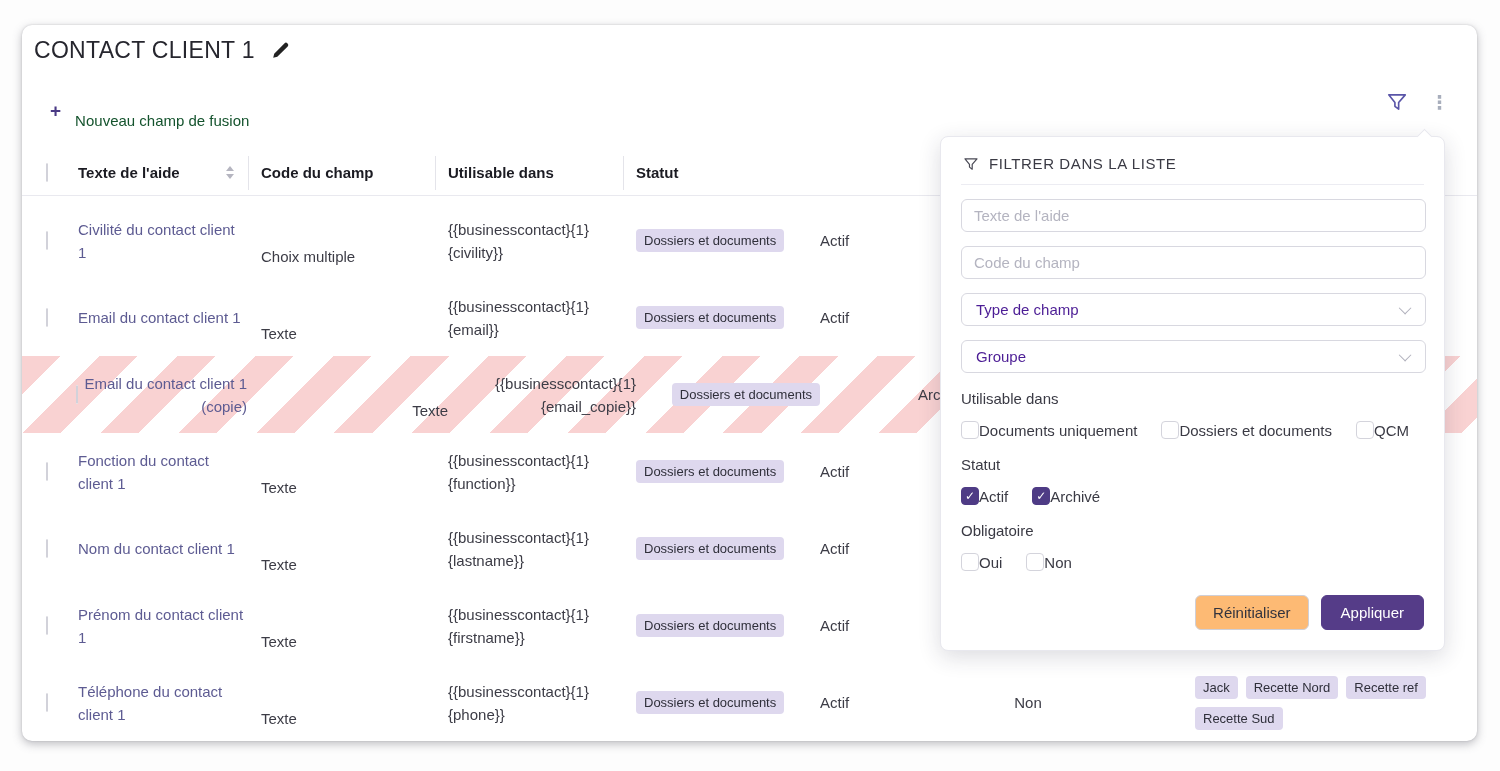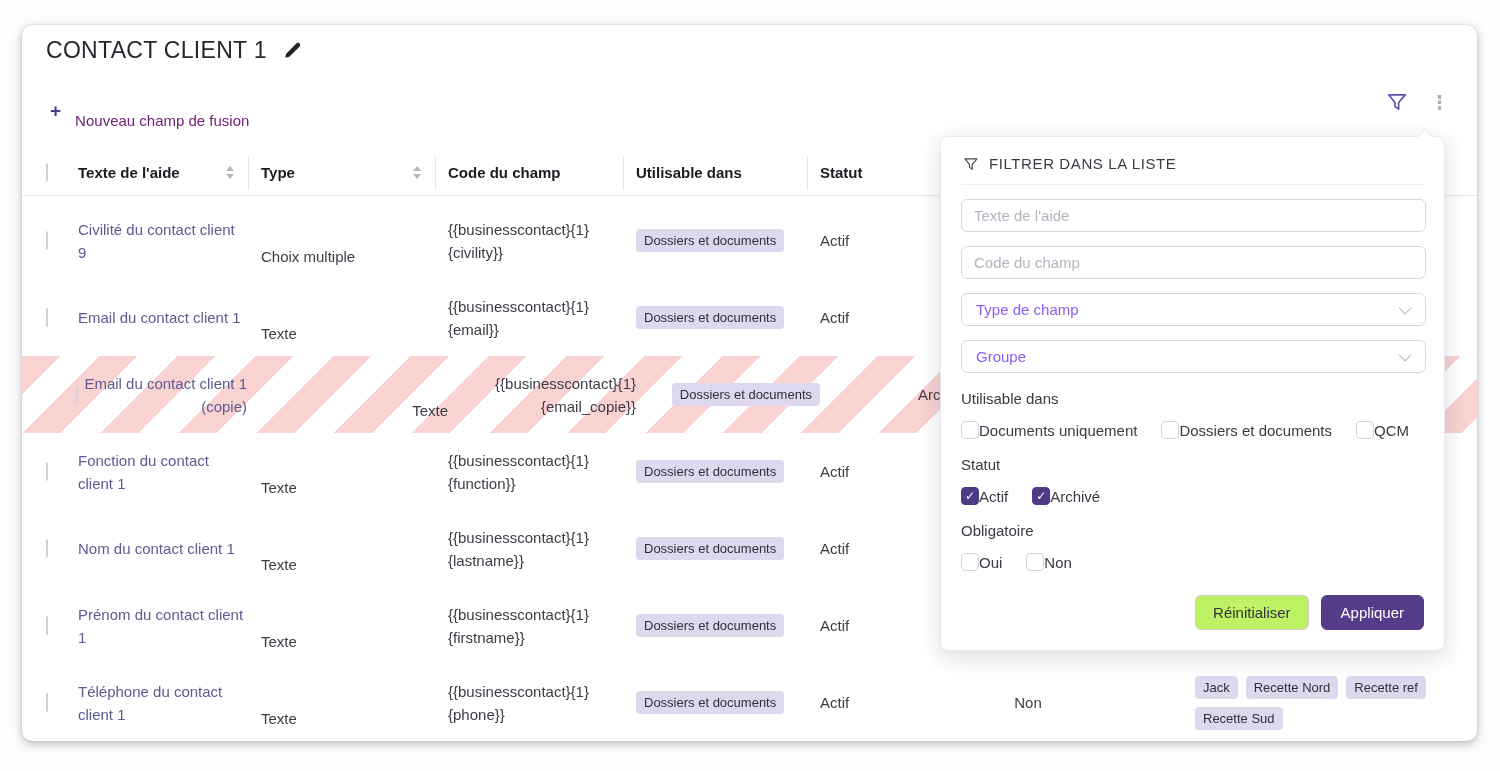--- a/index.html
+++ b/index.html
@@ -5,27 +5,27 @@
   * { margin:0; padding:0; box-sizing:border-box; }
   html,body { width:1500px; height:771px; background:#fdfdfd; font-family:"Liberation Sans","DejaVu Sans",sans-serif; overflow:hidden; }
 
   .card {
     position:absolute; left:22px; top:25px; width:1455px; height:716px;
     background:#fff; border-radius:10px;
     box-shadow:0 3px 10px rgba(110,110,122,.45), 0 0 2px rgba(120,120,130,.35);
   }
 
   
-  .page-title-row { position:absolute; left:24px; top:12px; display:flex; align-items:center; gap:14px; }
+  .page-title-row { position:absolute; left:12px; top:12px; display:flex; align-items:center; gap:14px; }
   .page-title { font-size:23px; font-weight:500; color:#26262e; letter-spacing:.3px; }
   .edit-btn { width:22px; height:22px; cursor:pointer; display:flex; align-items:center; justify-content:center; }
 
   .new-field-link { position:absolute; left:28px; top:66px; display:flex; align-items:center; gap:14px; cursor:pointer; }
   .plus-glyph { color:#4a3a85; font-size:19px; font-weight:700; line-height:1; }
-  .new-field-label { color:#701a75; font-size:15px;margin-top:21px; }
+  .new-field-label { color:#14532d; font-size:15px;margin-top:21px; }
 
   .top-actions { position:absolute; right:28px; top:66px; display:flex; align-items:center; gap:22px; }
   .filter-btn { width:22px; height:22px; cursor:pointer; }
   .kebab { color:#a8aebc; font-size:19px; font-weight:700; line-height:1; cursor:pointer; letter-spacing:0; }
 
   
   .tbl { position:absolute; left:0; top:125px; width:100%; }
   .tr { display:grid; grid-template-columns:56px 183px 187px 188px 184px 148px 120px auto; align-items:center; }
   .thead { height:46px; border-bottom:1px solid #e9e9ef; }
   .th { display:flex; align-items:center; justify-content:space-between; height:34px; font-size:15px; font-weight:700; color:#1b1b22; padding-right:14px; }
@@ -53,30 +53,30 @@
     background:#fff; border:1px solid #e8e8ee; border-radius:8px;
     box-shadow:0 6px 22px rgba(40,40,60,.16);
     padding:14px 20px 20px 20px;
   }
   .panel .caret { position:absolute; top:-6px; right:14px; width:11px; height:11px; background:#fff; border-left:1px solid #e8e8ee; border-top:1px solid #e8e8ee; transform:rotate(45deg); }
   .panel-title-row { display:flex; align-items:center; gap:10px; padding:4px 0 12px 2px; border-bottom:1px solid #ececf2; }
   .panel-title { font-size:15px; color:#3a3a44; letter-spacing:.6px; }
   .f-input { display:block; width:465px; height:33px; border:1px solid #d8d8e0; border-radius:6px; margin-top:14px; padding:0 12px; font-size:15px; color:#3c3c46; font-family:inherit; outline:none; }
   .f-input::placeholder { color:#b4b4c0; }
   .f-select { width:465px; height:33px; border:1px solid #d8d8e0; border-radius:6px; margin-top:14px; padding:0 14px; display:flex; align-items:center; justify-content:space-between; cursor:pointer; }
-  .f-select .ph { font-size:15px; color:#8b5cf6; }
+  .f-select .ph { font-size:15px; color:#4c1d95; }
   .chevron { width:9px; height:9px; border-left:1.5px solid #b0b0bc; border-bottom:1.5px solid #b0b0bc; transform:rotate(-45deg) translateY(-2px); }
   .sec-label { font-size:15px; color:#3a3a44; margin-top:17px; }
   .opt-row { display:flex; align-items:center; gap:24px; margin-top:14px; }
   .opt { display:flex; align-items:center; cursor:pointer; font-size:15px; color:#3a3a44; }
   .opt .box { width:18px; height:18px; border:1px solid #d4d4dc; border-radius:4px; background:#fff; display:flex; align-items:center; justify-content:center; }
   .opt.checked .box { background:#4e3b85; border-color:#4e3b85; color:#fff; font-size:12px; font-weight:700; line-height:1; }
   .panel-buttons { display:flex; justify-content:flex-end; gap:12px; margin-top:24px; }
   .btn { height:35px; border-radius:6px; font-size:15px; font-family:inherit; cursor:pointer; }
-  .btn-reset { background:#bef264; border:1px solid #cfcfd7; color:#33333d; padding:0 17px; }
+  .btn-reset { background:#fdba74; border:1px solid #cfcfd7; color:#33333d; padding:0 17px; }
   .btn-apply { background:#553c88; border:1px solid #553c88; color:#fff; padding:0 19px;text-align:right; }
 </style>
 </head>
 <body>
 
 <div class="card">
 
   <div class="page-title-row">
     <span class="page-title">CONTACT CLIENT 1</span>
     <span class="edit-btn">
@@ -106,45 +106,38 @@
         <span class="checkbox"></span>
       </div>
       <div class="th with-divider">
         <span>Texte de l'aide</span>
         <span class="sort-icon">
             <span class="up"></span>
             <span class="dn"></span>
           </span>
       </div>
       <div class="th with-divider">
-        <span>Type</span>
-        <span class="sort-icon">
-            <span class="up"></span>
-            <span class="dn"></span>
-          </span>
-      </div>
-      <div class="th with-divider">
         <span>Code du champ</span>
       </div>
       <div class="th with-divider">
         <span>Utilisable dans</span>
       </div>
       <div class="th">
         <span>Statut</span>
       </div>
       <div></div>
         <div></div>
     </div>
 
     <div class="tbody">
     <div class="tr row">
       <div class="cb-cell">
         <span class="checkbox"></span>
       </div>
-      <div class="cell-name">Civilité du contact client 9</div>
+      <div class="cell-name">Civilité du contact client 1</div>
       <div class="cell-type">Choix multiple</div>
       <div class="cell-code">
         <span>{{businesscontact}{1}</span>
         <span>{civility}}</span>
       </div>
       <div>
         <span class="badge">Dossiers et documents</span>
       </div>
       <div class="cell-status">Actif</div>
       <div class="cell-oblig"></div>

